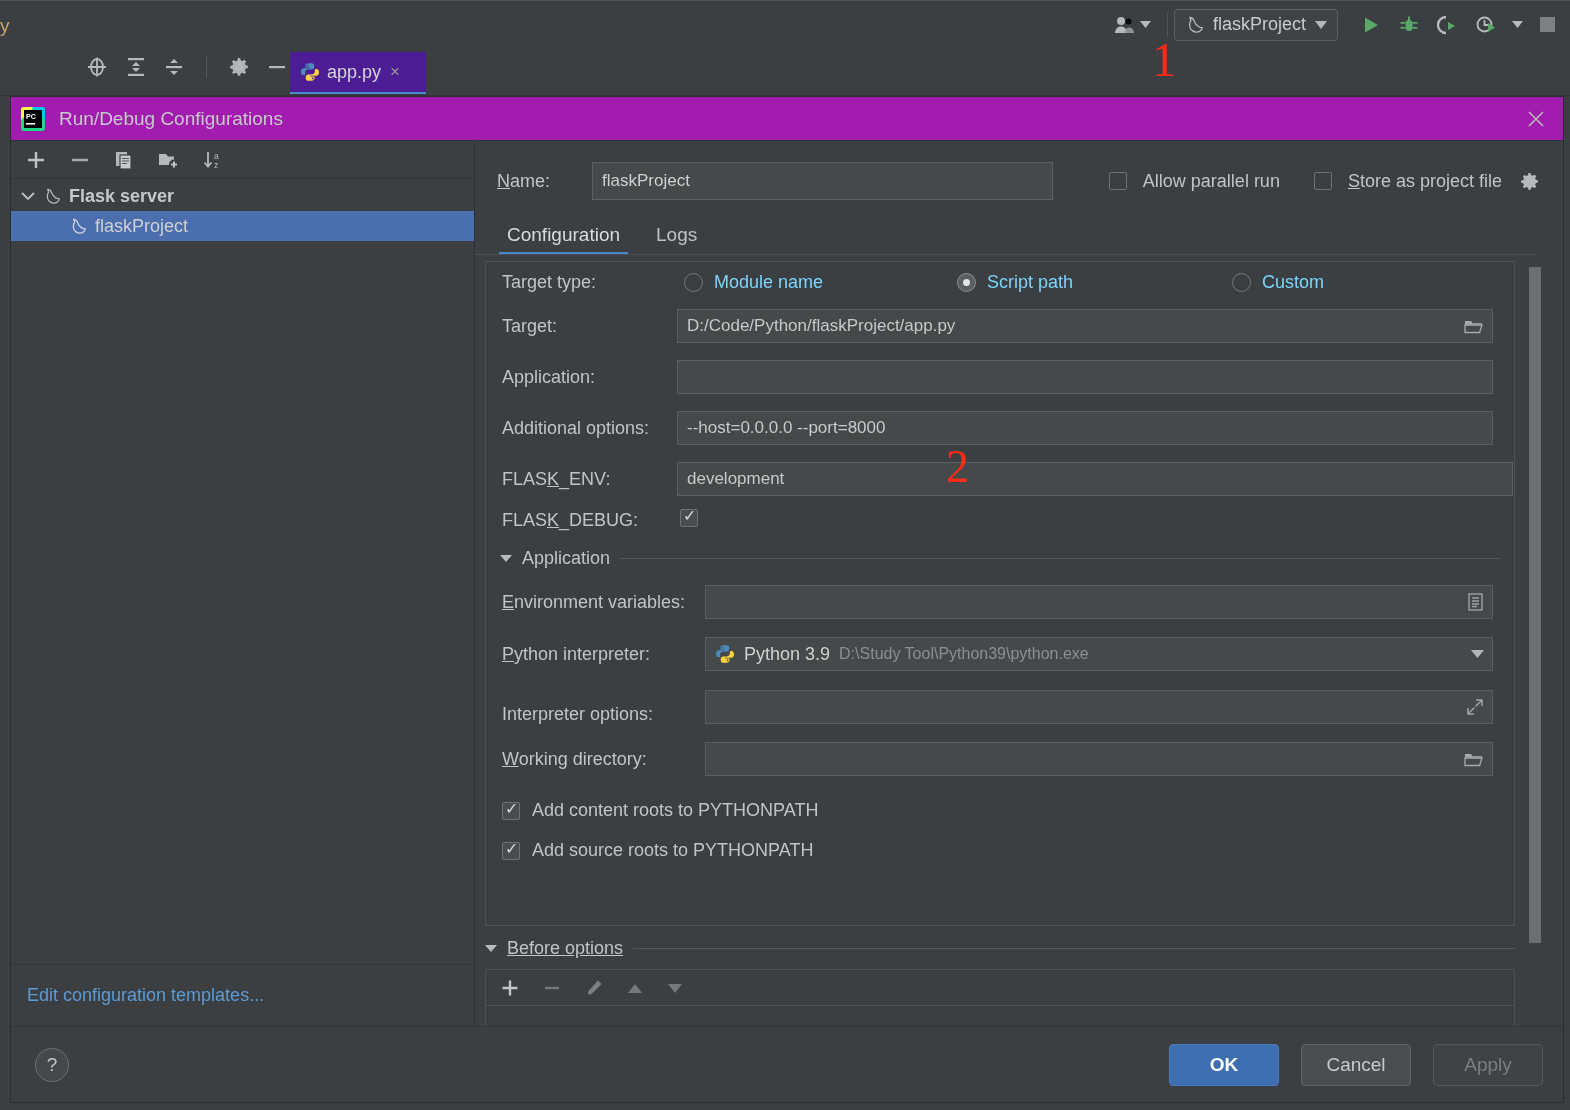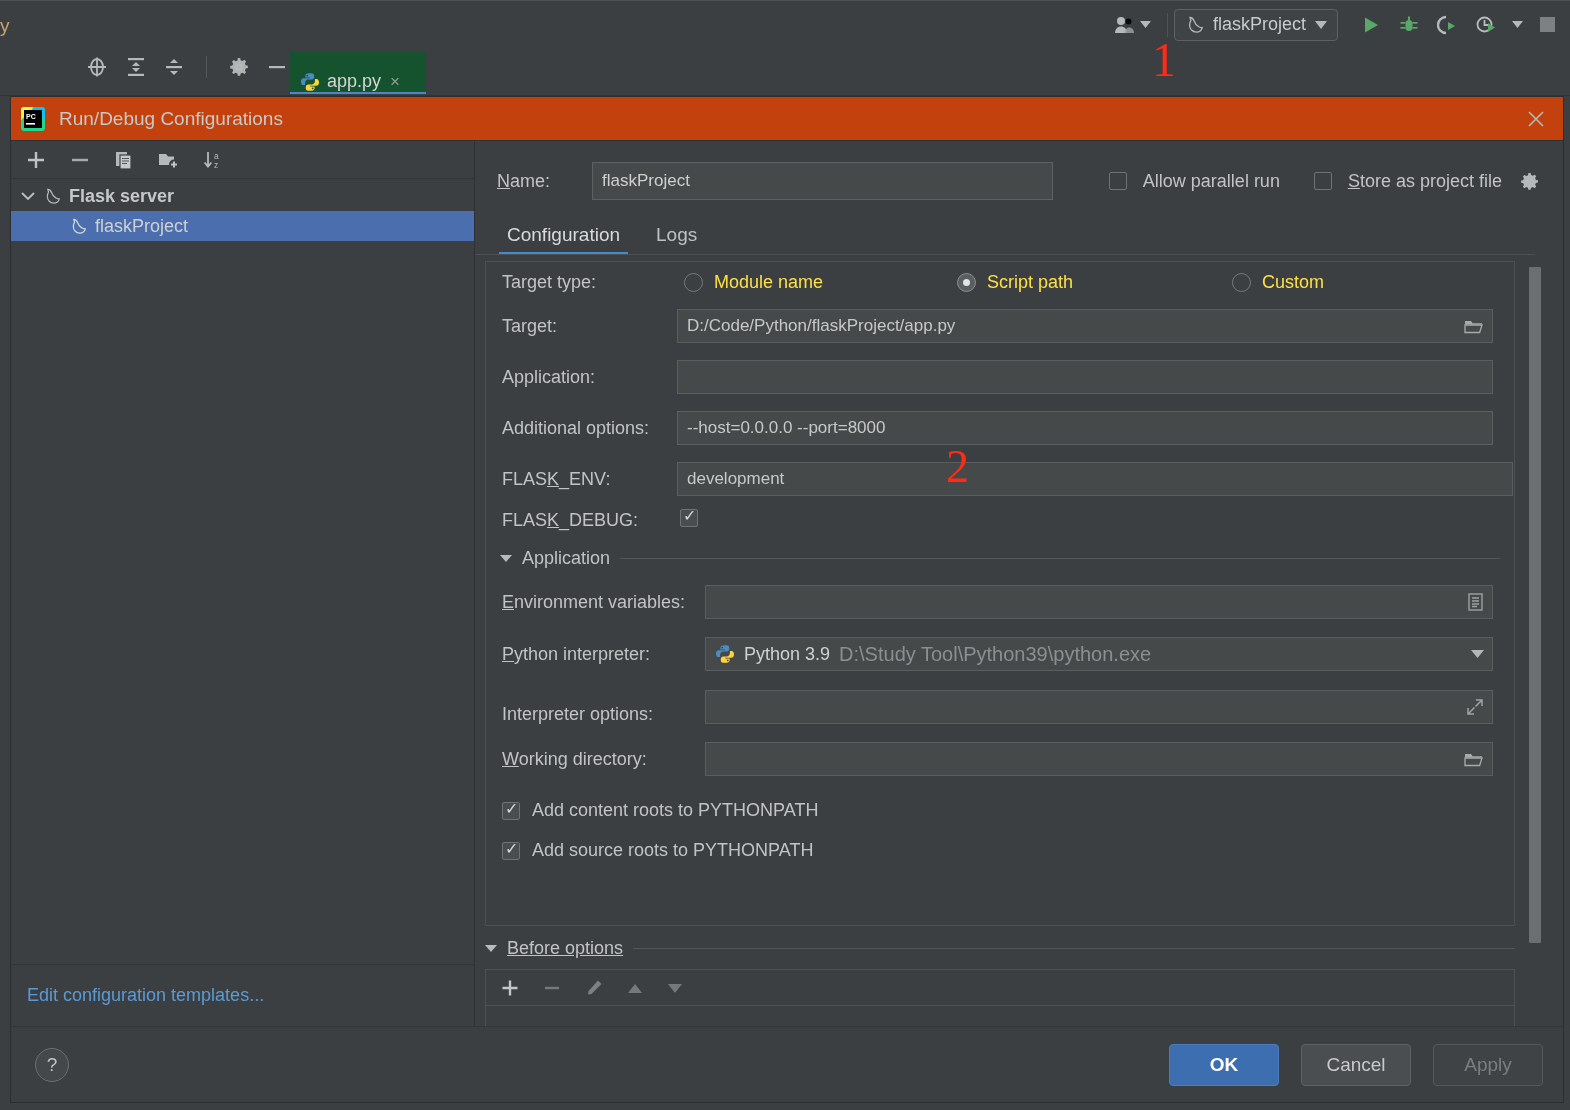--- a/index.html
+++ b/index.html
@@ -47,22 +47,22 @@
 
   #ide-tabstrip {
     position: absolute; left: 0; top: 48px; width: 1570px; height: 48px;
     background: #3c3f41; border-bottom: 1px solid #323537;
   }
   #ide-tabstrip-icons { position: absolute; left: 86px; top: 8px; display:flex; align-items:center; gap: 18px; }
   #tabstrip-sep { width:1px; height: 22px; background:#545859; margin: 0 4px; }
   #file-tab {
     position: absolute; left: 290px; top: 4px;
     width: 136px; height: 42px;
-    background: #14532d;
-    display: flex; align-items: flex-end; gap: 7px;
+    background: #4c1d95;
+    display: flex; align-items: center; gap: 7px;
     padding: 0 10px;
     border-bottom: 2px solid #4a88c7;
   }
   #file-tab-name { font-size: 18px; color: #d6d6d6; }
   #file-tab-close { font-size: 17px; color: #999b9c; margin-left: 2px; }
 
   
   #marker-1 {
     position: absolute; left: 1152px; top: 36px;
     font-size: 48px; font-weight: 400; color: #ff2b17;
@@ -81,21 +81,21 @@
   #dialog {
     position: absolute; left: 10px; top: 96px;
     width: 1554px; height: 1007px;
     background: #3c3f41;
     border: 1px solid #2b2d2e;
     display: flex; flex-direction: column;
   }
   #dialog-titlebar {
     height: 44px; flex: 0 0 44px;
     display: flex; align-items: center;
-    background: #c2410c;
+    background: #a21caf;
     border-bottom: 1px solid #2f3132;
     position: relative;
   }
   #dialog-title-icon {
     width: 24px; height: 24px; margin-left: 10px; margin-right: 14px;
     border-radius: 3px; position: relative; overflow: hidden;
   }
   #dialog-title { font-size: 19px; color: #c8c9ca; }
   #dialog-close {
     position: absolute; right: 14px; top: 9px;
@@ -217,21 +217,21 @@
   .radio {
     width: 19px; height: 19px; border-radius: 50%;
     border: 1px solid #76797b; background: #3c3f41;
     position: relative; flex: 0 0 19px;
   }
   .radio.checked { background: #5a5e60; border-color: #8b8e90; }
   .radio.checked::after {
     content: ""; position: absolute; left: 5px; top: 5px;
     width: 7px; height: 7px; border-radius: 50%; background: #e3e4e5;
   }
-  .radio-label { font-size: 18px; color: #fde047; }
+  .radio-label { font-size: 18px; color: #7dd3fc; }
 
   .section-head { display: flex; align-items: center; gap: 10px; }
   .section-title { font-size: 18px; color: #c2c3c4; white-space: nowrap; }
   .section-line { height: 1px; background: #54585a; flex: 1 1 auto; }
   .tri { width: 0; height: 0; border-left: 6px solid transparent; border-right: 6px solid transparent; border-top: 7px solid #b9babb; }
 
   #scrollbar-track {
     position: absolute; right: 22px; top: 6px; width: 12px; bottom: 100px;
   }
   #scrollbar-thumb {
@@ -629,21 +629,21 @@
             <span class="field-label"><span class="u">P</span>ython interpreter:</span>
           </div>
           <div class="inp" style="position:absolute; left:219px; top:375px; width:788px; gap:9px;">
             <span class="tb-icon">
               <svg class="py-logo" viewBox="0 0 20 20">
                 <path d="M9.6 1.2c-2.4 0-4.2.7-4.2 2.3v2.1h4.4v.7H3.6C2 6.3 1 7.6 1 9.7c0 2 .9 3.4 2.5 3.4h1.6v-2.4c0-1.7 1.5-3.2 3.3-3.2h3.3c1.4 0 2.5-1.1 2.5-2.5V3.5c0-1.4-1.2-2.3-3.1-2.3zM7.3 2.7c.5 0 .9.4.9.9s-.4.9-.9.9-.9-.4-.9-.9.4-.9.9-.9z" fill="#4b8bbe"></path>
                 <path d="M10.4 18.8c2.4 0 4.2-.7 4.2-2.3v-2.1h-4.4v-.7h6.2c1.6 0 2.6-1.3 2.6-3.4 0-2-.9-3.4-2.5-3.4h-1.6v2.4c0 1.7-1.5 3.2-3.3 3.2H8.3c-1.4 0-2.5 1.1-2.5 2.5v1.5c0 1.4 1.2 2.3 3.1 2.3zm2.3-1.5c-.5 0-.9-.4-.9-.9s.4-.9.9-.9.9.4.9.9-.4.9-.9.9z" fill="#ffd43b"></path>
               </svg>
             </span>
             <span style="font-size:18px;color:#d0d1d2">Python 3.9</span>
-            <span style="font-size:20px;color:#8c8f91">D:\Study Tool\Python39\python.exe</span>
+            <span style="font-size:16px;color:#8c8f91">D:\Study Tool\Python39\python.exe</span>
             <span class="inp-icon">
               <svg width="13" height="8" viewBox="0 0 13 8">
                   <path d="M0 0h13L6.5 8z" fill="#b4b7b9"></path>
                 </svg>
             </span>
           </div>
 
           <div class="row" style="left:16px; top:442px;">
             <span class="field-label">Interpreter options:</span>
           </div>

